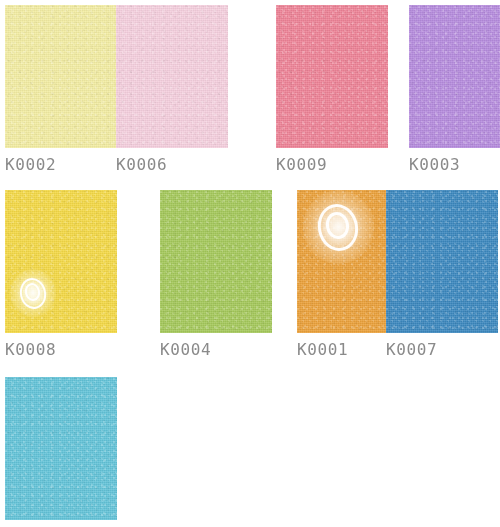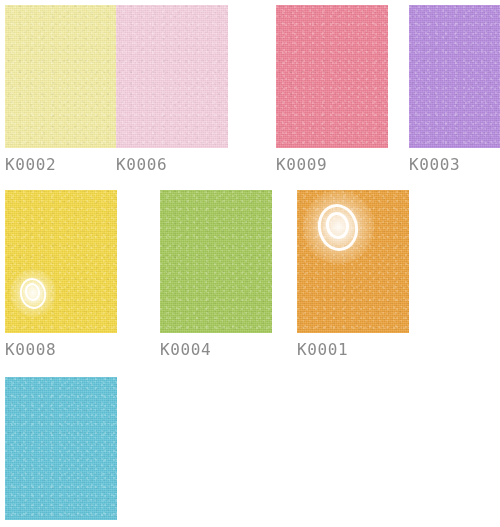--- a/index.html
+++ b/index.html
@@ -160,19 +160,26 @@
         <div class="tex"></div>
         <div class="tex2"></div>
         <div class="swirl-mark" style="left: 6.25px; top: 0.25px; width: 70.3px; height: 74px;">
           <div class="glow"></div>
           <div class="ring-outer" style="left: 14.8px; top: 13.32px; width: 34.04px; height: 41.44px; border-width: 3px; transform: rotate(-12deg);"></div>
           <div class="ring-inner" style="left: 22.94px; top: 21.46px; width: 17.02px; height: 21.46px; border-width: 3px; transform: rotate(-12deg);"></div>
         </div>
       </div>
       <div class="swatch-label" style="color: rgb(138, 138, 138);">K0001</div>
     </div>
+    <div class="swatch-cell" style="left: 386px; top: 190px;">
+      <div class="swatch-chip" title="medium blue" style="width: 112px; height: 143px; background: rgb(59, 135, 190);">
+        <div class="tex"></div>
+        <div class="tex2"></div>
+      </div>
+      <div class="swatch-label" style="color: rgb(138, 138, 138);">K0007</div>
+    </div>
     <div class="swatch-cell" style="left: 5px; top: 377px;">
       <div class="swatch-chip" title="turquoise cyan" style="width: 112px; height: 143px; background: rgb(99, 195, 216);">
         <div class="tex"></div>
         <div class="tex2"></div>
       </div>
     </div>
   </div>
 
 </body></html>

